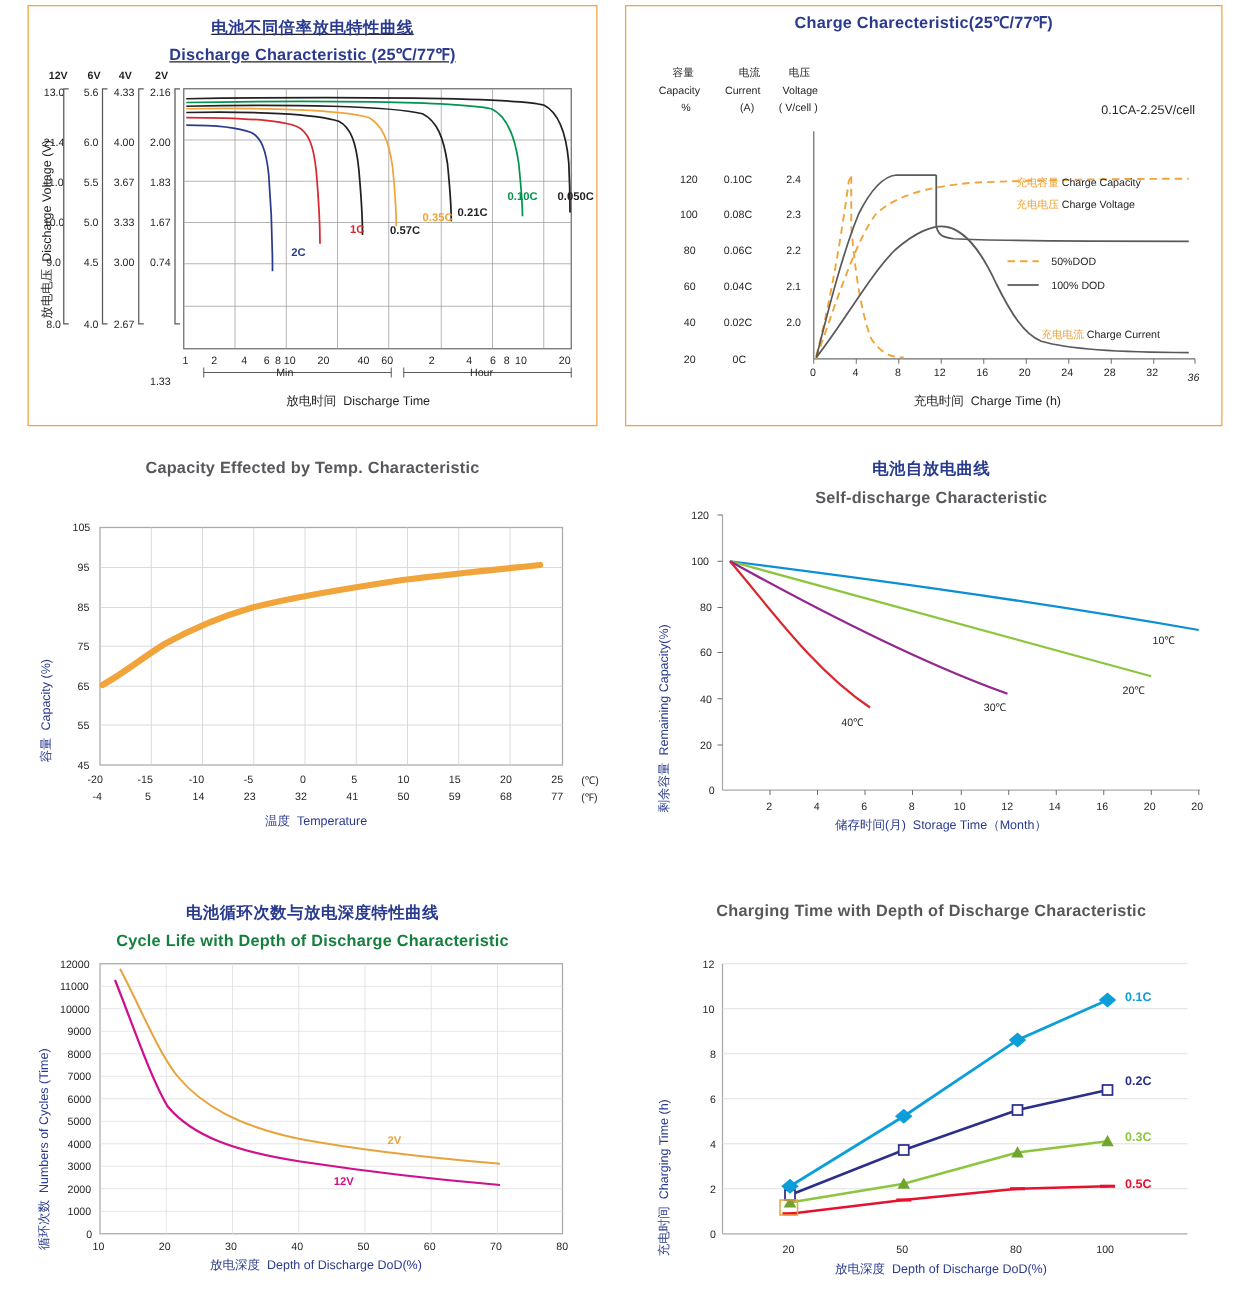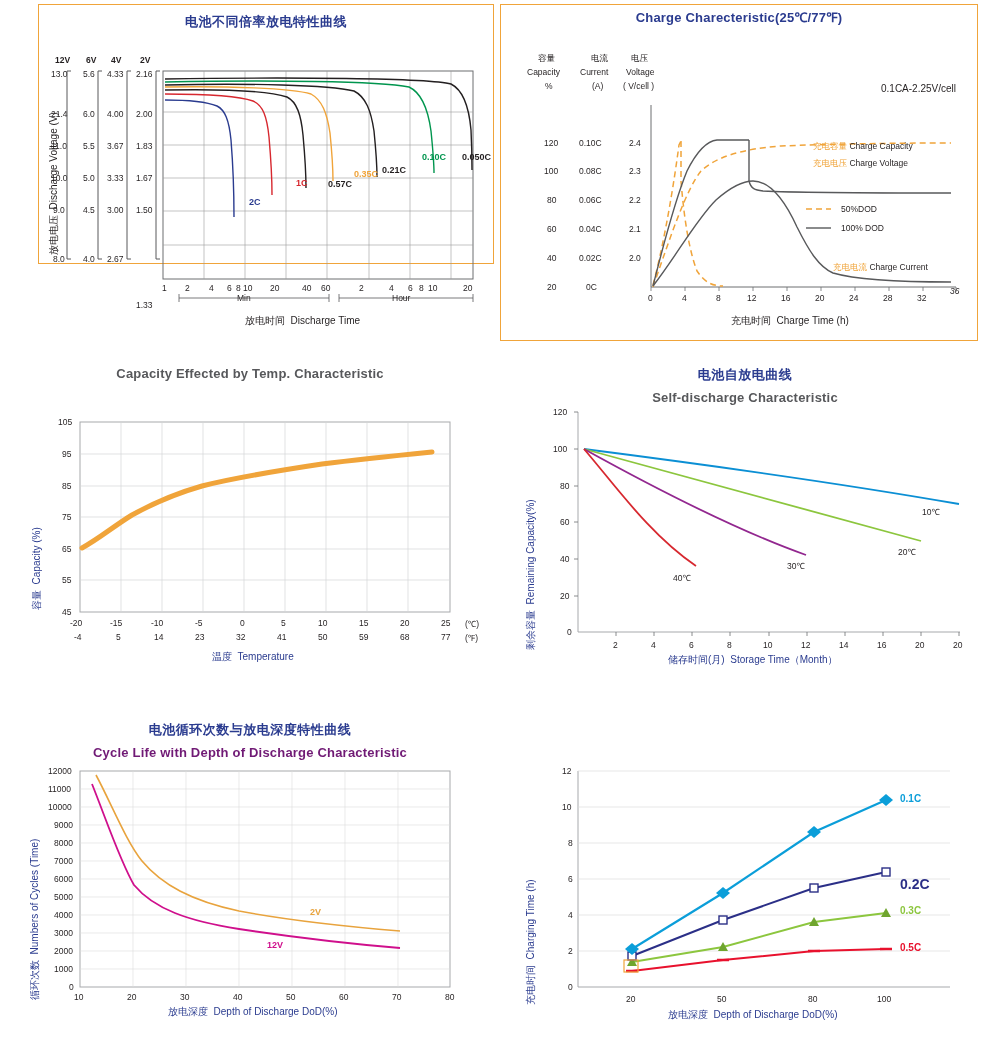--- a/index.html
+++ b/index.html
@@ -16,22 +16,23 @@
   .lbl-b{position:absolute;font-size:9px;font-weight:bold;white-space:nowrap;}
   .axis-title{position:absolute;font-size:10px;color:#231f20;white-space:nowrap;}
   .axis-title-v{position:absolute;font-size:10px;color:#231f20;white-space:nowrap;transform-origin:0 0;transform:rotate(-90deg);}
   svg{position:absolute;left:0;top:0;overflow:visible;}
 </style>
 </head>
 <body>
 
 <div class="page">
 
-  <div class="panel boxed" style="left:38px;top:4px;width:456px;height:260px;">
+  <div class="panel boxed" style="left:22px;top:4px;width:456px;height:337px;text-decoration:underline;">
     <div class="title-cn" style="margin-top:8px;">电池不同倍率放电特性曲线</div>
+    <div class="title-en">Discharge Characteristic (25℃/77℉)</div>
 
     <div class="lbl" style="left:16px;top:50px;font-weight:bold;">12V</div>
     <div class="lbl" style="left:47px;top:50px;font-weight:bold;">6V</div>
     <div class="lbl" style="left:72px;top:50px;font-weight:bold;">4V</div>
     <div class="lbl" style="left:101px;top:50px;font-weight:bold;">2V</div>
 
     <div>
       <div class="tick" style="left:12px;top:64px;">13.0</div>
       <div class="tick" style="left:12px;top:104px;">21.4</div>
       <div class="tick" style="left:12px;top:136px;">11.0</div>
@@ -53,21 +54,21 @@
       <div class="tick" style="left:68px;top:136px;">3.67</div>
       <div class="tick" style="left:68px;top:168px;">3.33</div>
       <div class="tick" style="left:68px;top:200px;">3.00</div>
       <div class="tick" style="left:68px;top:249px;">2.67</div>
     </div>
     <div>
       <div class="tick" style="left:97px;top:64px;">2.16</div>
       <div class="tick" style="left:97px;top:104px;">2.00</div>
       <div class="tick" style="left:97px;top:136px;">1.83</div>
       <div class="tick" style="left:97px;top:168px;">1.67</div>
-      <div class="tick" style="left:97px;top:200px;">1.50</div>
+      <div class="tick" style="left:97px;top:200px;">0.74</div>
       <div class="tick" style="left:97px;top:249px;margin-top:46px;">1.33</div>
     </div>
 
     <div class="axis-title-v" style="left:8px;top:250px;">
       <span>放电电压</span>
       &nbsp;<span>Discharge Voltage (V)</span>
     </div>
 
     <svg width="456" height="337">
       <g>
@@ -230,21 +231,21 @@
 
     <div class="tick" style="left:147px;top:288px;">0</div>
     <div class="tick" style="left:181px;top:288px;">4</div>
     <div class="tick" style="left:215px;top:288px;">8</div>
     <div class="tick" style="left:246px;top:288px;">12</div>
     <div class="tick" style="left:280px;top:288px;">16</div>
     <div class="tick" style="left:314px;top:288px;">20</div>
     <div class="tick" style="left:348px;top:288px;">24</div>
     <div class="tick" style="left:382px;top:288px;">28</div>
     <div class="tick" style="left:416px;top:288px;">32</div>
-    <div class="tick" style="left:449px;top:281px;font-style:italic;">36</div>
+    <div class="tick" style="left:449px;top:292px;font-style:italic;">36</div>
 
     <div class="axis-title" style="left:230px;top:309px;">
       <span>充电时间</span>
       &nbsp;<span>Charge Time (h)</span>
     </div>
   </div>
 
   <div class="panel" style="left:22px;top:360px;width:456px;height:320px;">
     <div class="title-en" style="margin-top:6px;color:#57585b;">Capacity Effected by Temp. Characteristic</div>
 
@@ -376,21 +377,21 @@
     <div class="tick" style="left:412px;top:146px;">10℃</div>
 
     <div class="axis-title" style="left:158px;top:293px;color:#2a3b8f;">
       <span>储存时间(月)</span>
       &nbsp;<span>Storage Time（Month）</span>
     </div>
   </div>
 
   <div class="panel" style="left:22px;top:715px;width:456px;height:325px;">
     <div class="title-cn" style="margin-top:6px;">电池循环次数与放电深度特性曲线</div>
-    <div class="title-en" style="margin-top:6px;color:#701a75;">Cycle Life with Depth of Discharge Characteristic</div>
+    <div class="title-en" style="margin-top:6px;color:#15803d;">Cycle Life with Depth of Discharge Characteristic</div>
 
     <div class="axis-title-v" style="left:6px;top:285px;color:#2a3b8f;">
       <span>循环次数</span>
       &nbsp;<span>Numbers of Cycles (Time)</span>
     </div>
 
     <svg width="456" height="325">
       <rect x="58" y="56" width="370" height="216" fill="none" stroke="#a7a9ac" stroke-width="1"></rect>
       <g stroke="#dcdcdc" stroke-width="0.6">
         <line x1="58" y1="74" x2="428" y2="74"></line>
@@ -443,20 +444,21 @@
     <div class="lbl-b" style="left:288px;top:192px;color:#e8a33d;">2V</div>
     <div class="lbl-b" style="left:245px;top:225px;color:#cf0f8c;">12V</div>
 
     <div class="axis-title" style="left:146px;top:290px;color:#2a3b8f;">
       <span>放电深度</span>
       &nbsp;<span>Depth of Discharge DoD(%)</span>
     </div>
   </div>
 
   <div class="panel" style="left:510px;top:715px;width:470px;height:325px;">
+    <div class="title-en" style="margin-top:6px;color:#57585b;">Charging Time with Depth of Discharge Characteristic</div>
 
     <div class="axis-title-v" style="left:14px;top:290px;color:#2a3b8f;">
       <span>充电时间</span>
       &nbsp;<span>Charging Time (h)</span>
     </div>
 
     <svg width="470" height="325">
       <line x1="68" y1="56" x2="68" y2="272" stroke="#a7a9ac" stroke-width="1"></line>
       <line x1="68" y1="272" x2="440" y2="272" stroke="#a7a9ac" stroke-width="1"></line>
       <g stroke="#dcdcdc" stroke-width="0.7">
@@ -510,21 +512,21 @@
     <div class="tick" style="left:58px;top:195px;">4</div>
     <div class="tick" style="left:58px;top:231px;">2</div>
     <div class="tick" style="left:58px;top:267px;">0</div>
 
     <div class="tick" style="left:116px;top:279px;">20</div>
     <div class="tick" style="left:207px;top:279px;">50</div>
     <div class="tick" style="left:298px;top:279px;">80</div>
     <div class="tick" style="left:367px;top:279px;">100</div>
 
     <div class="lbl-b" style="left:390px;top:78px;color:#0b9ed9;font-size:10px;">0.1C</div>
-    <div class="lbl-b" style="left:390px;top:161px;color:#2b2f87;font-size:14px;text-align:right;">0.2C</div>
+    <div class="lbl-b" style="left:390px;top:145px;color:#2b2f87;font-size:10px;text-align:right;">0.2C</div>
     <div class="lbl-b" style="left:390px;top:190px;color:#8cc63e;font-size:10px;">0.3C</div>
     <div class="lbl-b" style="left:390px;top:227px;color:#e8112d;font-size:10px;">0.5C</div>
 
     <div class="axis-title" style="left:158px;top:293px;color:#2a3b8f;">
       <span>放电深度</span>
       &nbsp;<span>Depth of Discharge DoD(%)</span>
     </div>
   </div>
 
 </div>

